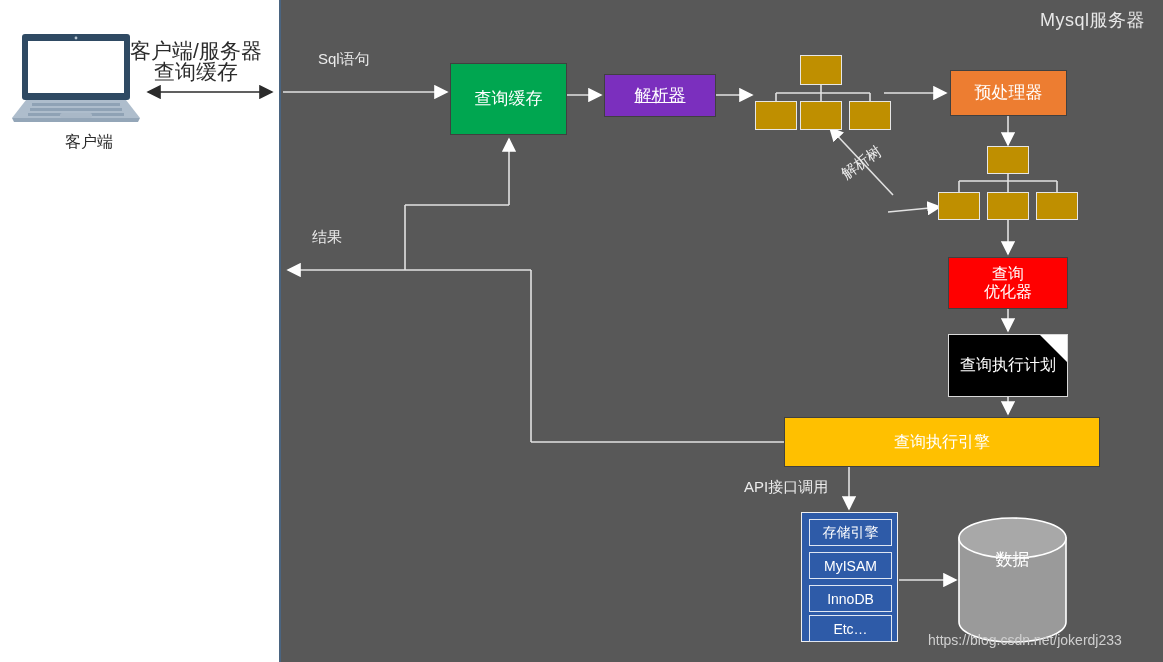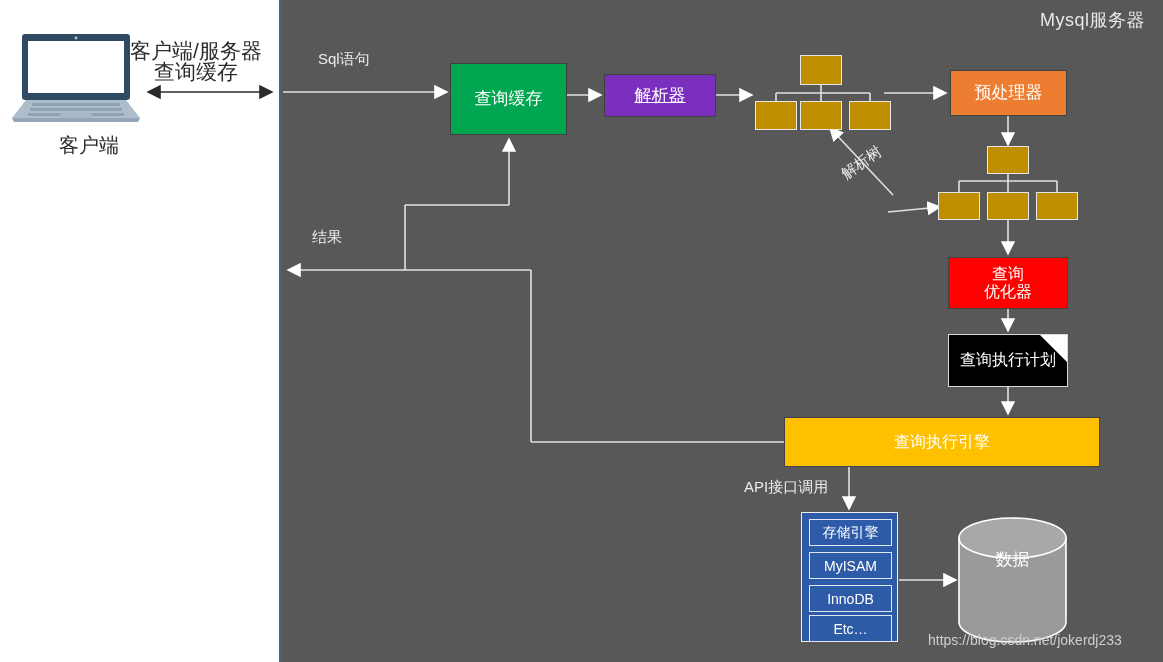--- a/index.html
+++ b/index.html
@@ -7,35 +7,35 @@
   #stage{position:relative;width:1163px;height:662px;overflow:hidden;background:#ffffff;}
 
   
   .server-panel{position:absolute;left:279px;top:0;width:884px;height:662px;
     background:#585858;border-left:2px solid #4a6480;box-sizing:border-box;}
   .server-title{position:absolute;left:1040px;top:8px;color:#e8e8e8;font-size:18px;
     letter-spacing:.5px;white-space:nowrap;}
 
   
   .client-label{position:absolute;left:34px;top:132px;width:110px;text-align:center;
-    color:#2b2b2b;font-size:20px;}
+    color:#2b2b2b;font-size:16px;}
   .proto-label{position:absolute;left:126px;top:40px;width:140px;text-align:center;
     color:#2b2b2b;font-size:21px;line-height:21px;}
 
   .laptop{position:absolute;left:8px;top:30px;width:136px;height:96px;}
 
   
   .box{position:absolute;box-sizing:border-box;border:1px solid #404040;
     display:flex;align-items:center;justify-content:center;text-align:center;
     color:#ffffff;line-height:1.15;}
   .box-cache{left:450px;top:63px;width:117px;height:72px;background:#00a650;font-size:17px;}
   .box-parser{left:604px;top:74px;width:112px;height:43px;background:#7b2fbe;font-size:17px;text-decoration:underline;}
   .box-pre{left:950px;top:70px;width:117px;height:46px;background:#ed7d31;font-size:17px;}
   .box-opt{left:948px;top:257px;width:120px;height:52px;background:#ff0000;font-size:16px;}
-  .box-plan{left:948px;top:334px;width:120px;height:53px;background:#000000;font-size:16px;
+  .box-plan{left:948px;top:334px;width:120px;height:63px;background:#000000;font-size:16px;
     border:1px solid #d9d9d9;}
   .plan-corner{position:absolute;right:0;top:0;width:0;height:0;
     border-top:27px solid #ffffff;border-left:27px solid transparent;}
   .box-engine{left:784px;top:417px;width:316px;height:50px;background:#ffc000;font-size:16px;}
 
   .tnode{position:absolute;background:#bf8f00;border:1px solid #e6e6e6;box-sizing:border-box;}
 
   
   .se-outer{position:absolute;left:801px;top:512px;width:97px;height:130px;
     background:#2e5ba8;border:1px solid #f0f0f0;box-sizing:border-box;}

